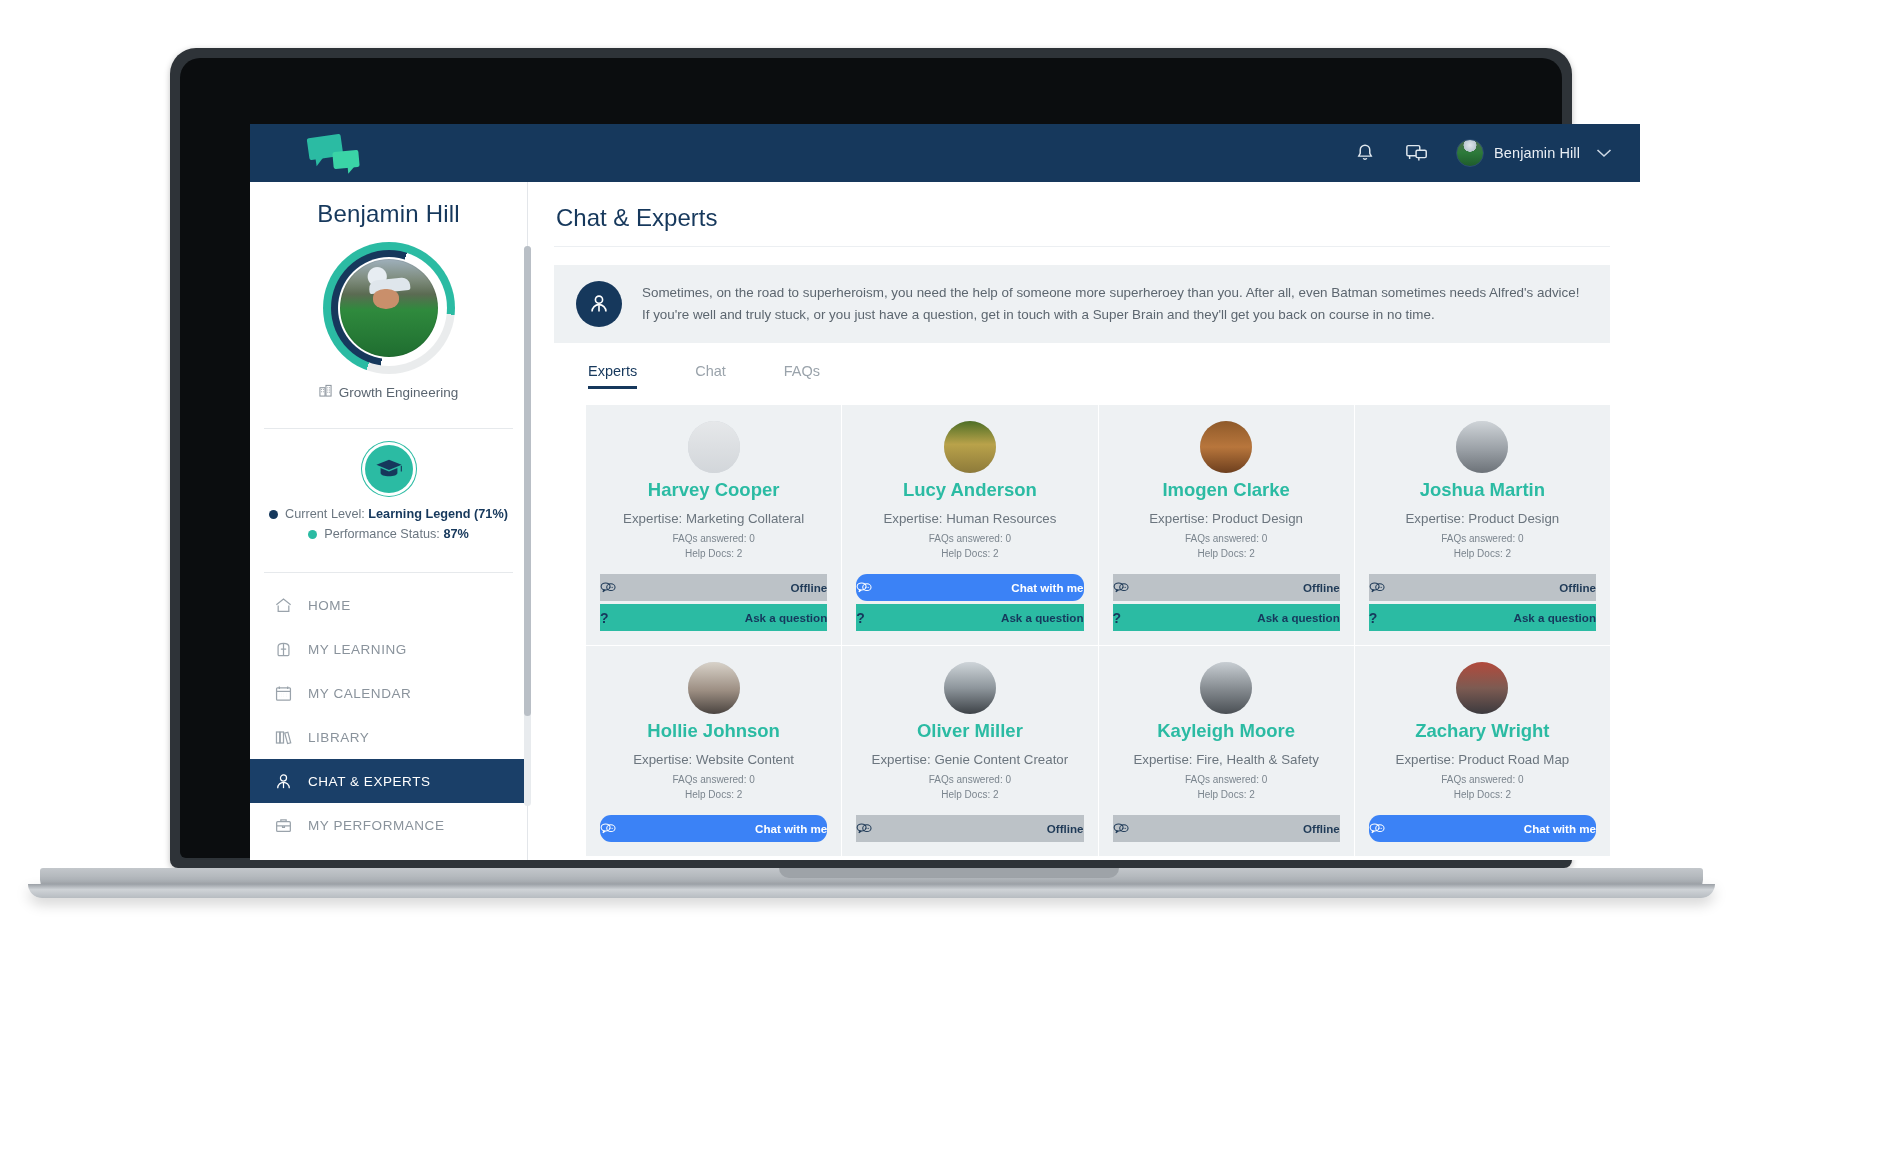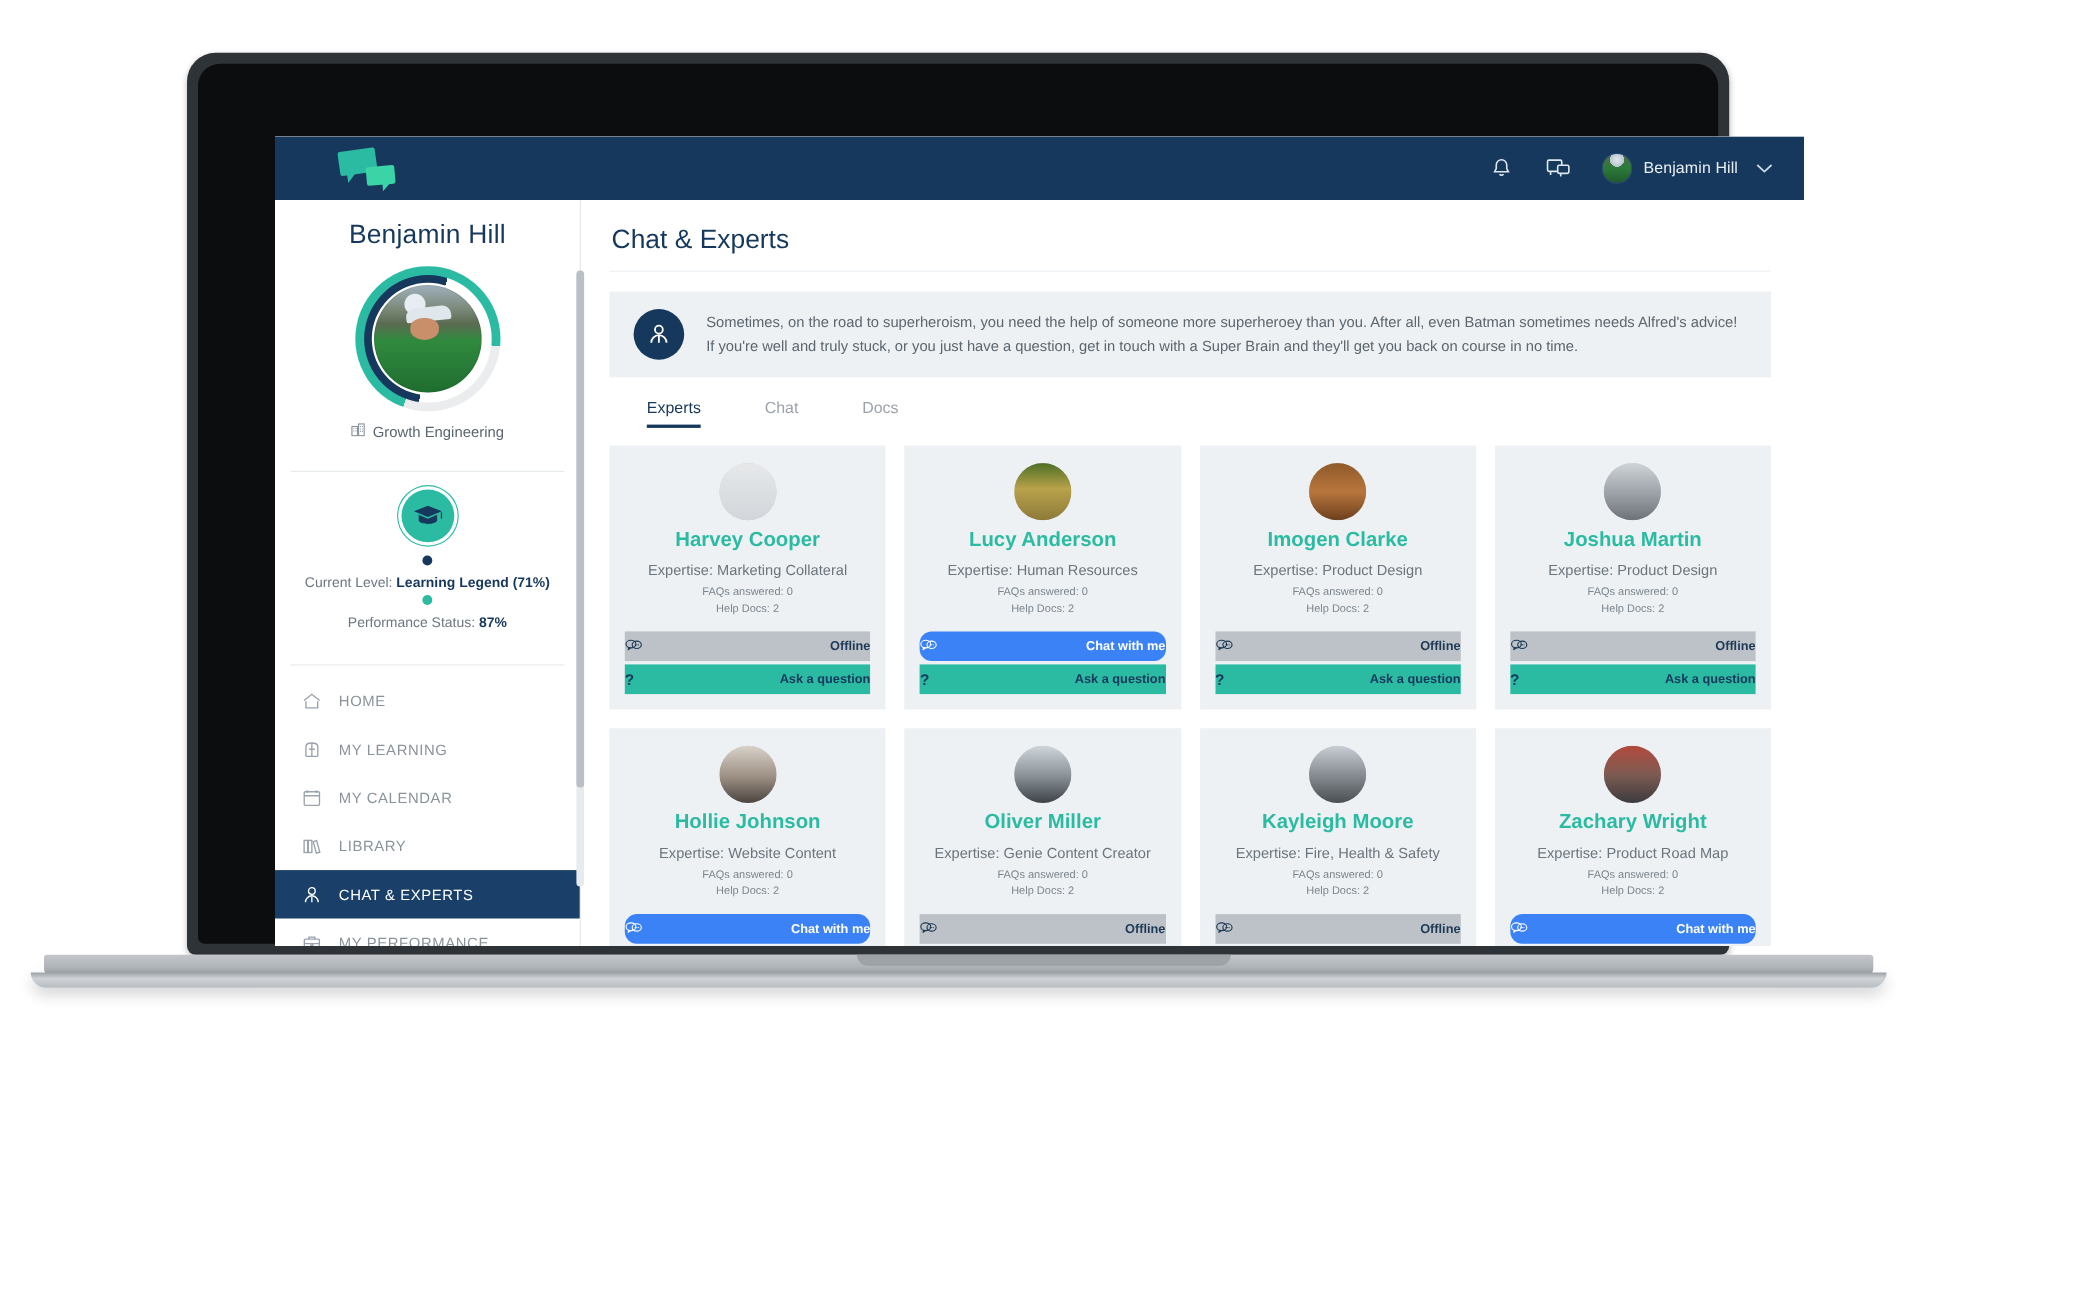--- a/index.html
+++ b/index.html
@@ -144,21 +144,21 @@
   }
   .sb-divider { height: 1px; background: #e6e9ec; margin: 14px 14px 0; }
 
   .sb-level { padding: 16px 0 14px; text-align: center; }
   .cap-badge {
     width: 48px; height: 48px; border-radius: 50%;
     background: #2bbba3; margin: 0 auto 12px;
     display: flex; align-items: center; justify-content: center;
     box-shadow: 0 0 0 3px #ffffff, 0 0 0 4px #2bbba3;
   }
-  .level-line { font-size: 12.7px; color: #6b7680; line-height: 1.55; display: flex; align-items: center; justify-content: center; gap: 7px; flex-direction: column; }
+  .level-line { font-size: 12.7px; color: #6b7680; line-height: 1.55; display: flex; align-items: center; justify-content: center; gap: 7px; }
   .level-line b { color: #16385c; font-weight: 700; }
   .dot { width: 9px; height: 9px; border-radius: 50%; display: inline-block; flex: 0 0 9px; }
   .dot.navy { background: #16385c; }
   .dot.teal { background: #2bbba3; }
 
   
   .sb-nav { margin-top: 10px; }
   .nav-item {
     display: flex; align-items: center; gap: 14px;
     padding: 11px 0 11px 22px;
@@ -192,21 +192,21 @@
   .info-avatar {
     width: 46px; height: 46px; border-radius: 50%; background: #16385c;
     display: flex; align-items: center; justify-content: center; flex: 0 0 46px;
   }
   .info-text { font-size: 13.4px; color: #5c666f; line-height: 1.62; }
 
   .tabs { display: flex; gap: 26px; margin: 20px 0 16px 2px; }
   .tab { font-size: 14.5px; color: #9aa3ab; padding-bottom: 7px; cursor: pointer; margin-left: 32px; }
   .tab.active { color: #16385c; border-bottom: 3px solid #16385c; }
 
-  .card-grid { display: grid; grid-template-columns: repeat(4, 1fr); gap: 17px; }
+  .card-grid { display: grid; grid-template-columns: repeat(4, 1fr); gap: 1px; margin-left: 32px; }
   .expert-card {
     background: #eef1f3; padding: 16px 14px 14px;
     display: flex; flex-direction: column; align-items: center;
   }
   .exp-avatar {
     width: 52px; height: 52px; border-radius: 50%; overflow: hidden;
     margin-bottom: 6px; position: relative; background: #cfd5da;
   }
   .exp-name { font-size: 18.5px; color: #2bbba3; font-weight: 700; margin-bottom: 10px; text-align: center; }
   .exp-expertise { font-size: 13.3px; color: #6b757e; margin-bottom: 6px; text-align: center; }
@@ -412,21 +412,21 @@
               <path d="M5.6 19c0-3.5 2.9-6.4 6.4-6.4s6.4 2.9 6.4 6.4"></path>
               <path d="M12 13.2V19"></path>
             </svg>
           </div>
           <div class="info-text">Sometimes, on the road to superheroism, you need the help of someone more superheroey than you. After all, even Batman sometimes needs Alfred's advice! If you're well and truly stuck, or you just have a question, get in touch with a Super Brain and they'll get you back on course in no time.</div>
         </div>
 
         <div class="tabs">
           <div class="tab active">Experts</div>
           <div class="tab">Chat</div>
-          <div class="tab">Docs</div>
+          <div class="tab">FAQs</div>
         </div>
 
         <div class="card-grid" id="card-grid">
             <div class="expert-card">
               <div class="exp-avatar">
                 <div class="ph" style="background:linear-gradient(to bottom,#e6e8ea 0%,#d2d6da 100%)"></div>
               </div>
               <div class="exp-name">Harvey Cooper</div>
               <div class="exp-expertise">Expertise: Marketing Collateral</div>
               <div class="exp-stat">FAQs answered: 0</div>

